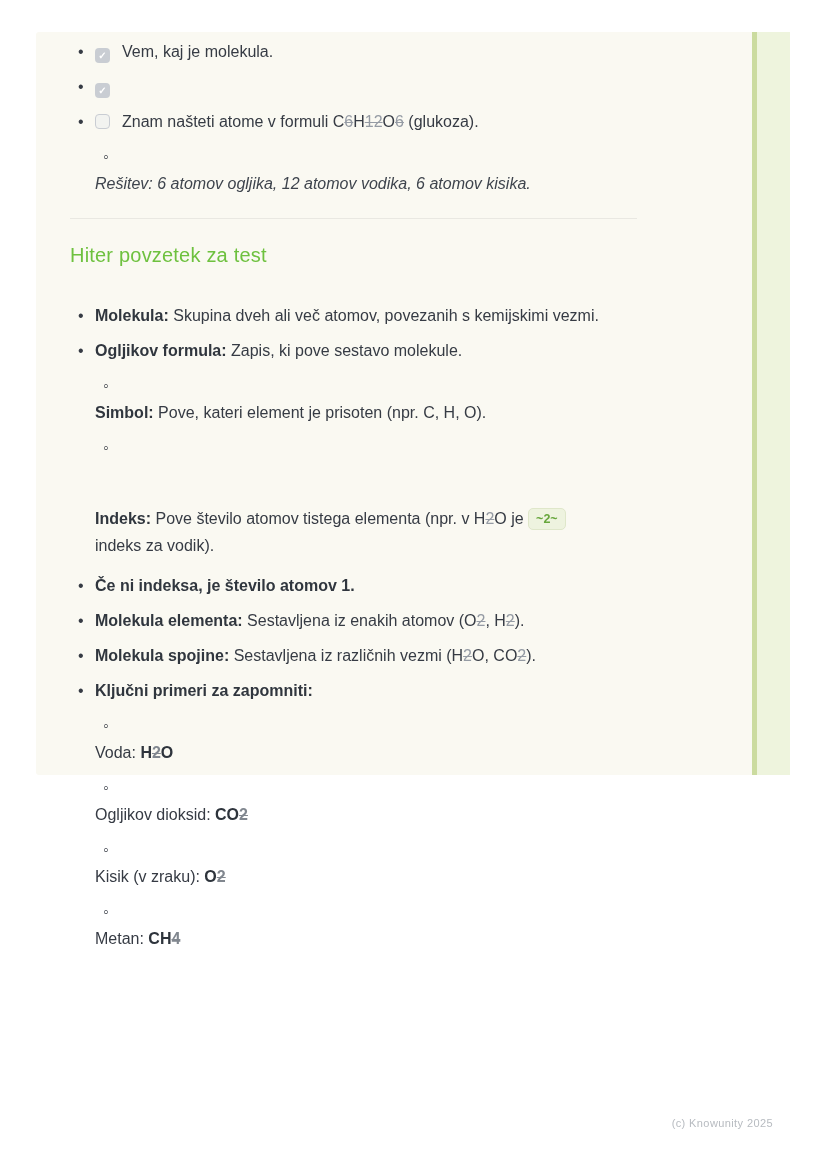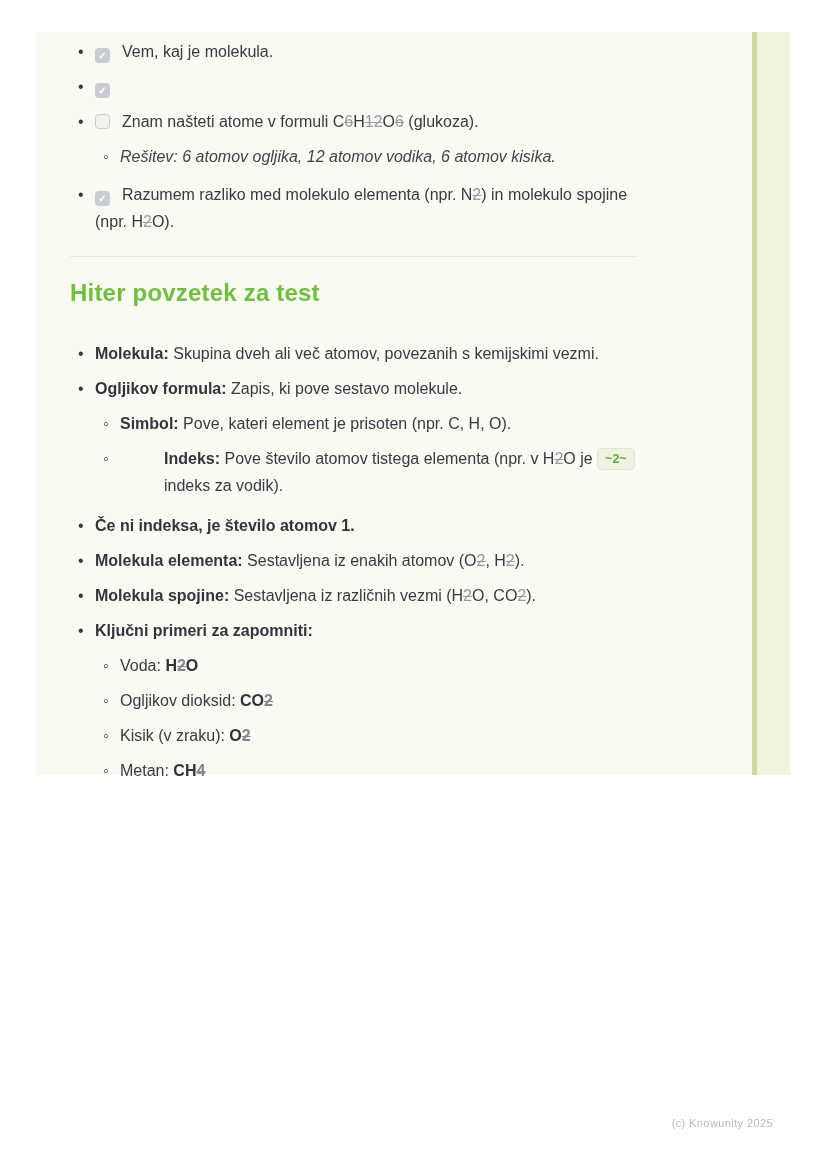--- a/index.html
+++ b/index.html
@@ -14,42 +14,42 @@
     background:#eef4dd; border-left:5px solid #cbdb9f; }
 
   .content { position:absolute; left:34px; top:6px; width:570px;
     font-size:16px; line-height:27px; }
 
   
   .li { display:flex; margin-bottom:8px; }
   .mk { flex:0 0 17px; margin-left:8px; color:#363b44; }
   .mk.dot::before { content:"•"; font-size:16px; }
   .mk.circ::before { content:"◦"; font-size:16px; }
-  .li.sub { margin-left:25px; }
+  .li.sub { margin-left:25px;flex-direction:column; }
   .txt { flex:1; }
 
   
   .cb { display:inline-flex; width:15px; height:15px; border-radius:4px;
     margin-right:12px; vertical-align:-2px; align-items:center; justify-content:center; }
   .cb.checked { background:#c9cdd3; color:#ffffff; font-size:10px; font-weight:bold; }
   .cb.checked::after { content:"✓"; }
   .cb.un { background:#f2f3f0; border:1.5px solid #c9cdd3; }
 
   .sol { font-style:italic; color:#3e444d; }
 
   
   .st  { color:#959ba4; text-decoration:line-through; }
   .stb { color:#81878f; text-decoration:line-through; font-weight:700; }
   .fb  { font-weight:700; color:#2e343c; }
   .bld { font-weight:700; color:#30363e; }
 
   .divider { border:none; border-top:1px solid #e9e8e2; margin:21px 0 0 0; width:567px; }
 
-  h2.heading { color:#6ec13f; font-size:24px; line-height:30px; margin:21px 0 0 0;
-    font-weight:700; letter-spacing:0.2px; }
+  h2.heading { color:#6ec13f; font-size:20px; line-height:30px; margin:21px 0 0 0;
+    font-weight:400; letter-spacing:0.2px; }
 
   .summary { margin-top:32px; }
 
   .badge { display:inline-block; background:#eef3df; border:1px solid #dfe7ca;
     border-radius:5px; padding:0 7px; font-size:12.5px; line-height:20px;
     font-weight:700; color:#68a73d; vertical-align:1px; }
 
   .footer { position:absolute; right:55px; top:1101px; font-size:11px;
     color:#b7bbc0; letter-spacing:0.4px;margin-top:16px; }
 </style>
@@ -81,26 +81,20 @@
         <div class="txt">
           <span class="cb un"></span><span>Znam našteti atome v formuli C</span><span class="st">6</span><span>H</span><span class="st">12</span><span>O</span><span class="st">6</span><span> (glukoza).</span>
         </div>
       </div>
 
       <div class="li sub" style="margin-bottom:11px;">
         <span class="mk circ"></span>
         <div class="txt sol">Rešitev: 6 atomov ogljika, 12 atomov vodika, 6 atomov kisika.</div>
       </div>
 
-      <div class="li">
-        <span class="mk dot"></span>
-        <div class="txt">
-          <span class="cb checked"></span><span>Razumem razliko med molekulo elementa (npr. N</span><span class="st">2</span><span>) in molekulo spojine (npr. H</span><span class="st">2</span><span>O).</span>
-        </div>
-      </div>
 
       <hr class="divider">
 
       <h2 class="heading">Hiter povzetek za test</h2>
 
       <div class="summary">
 
         <div class="li">
           <span class="mk dot"></span>
           <div class="txt"><span class="bld">Molekula:</span><span> Skupina dveh ali več atomov, povezanih s kemijskimi vezmi.</span></div>

